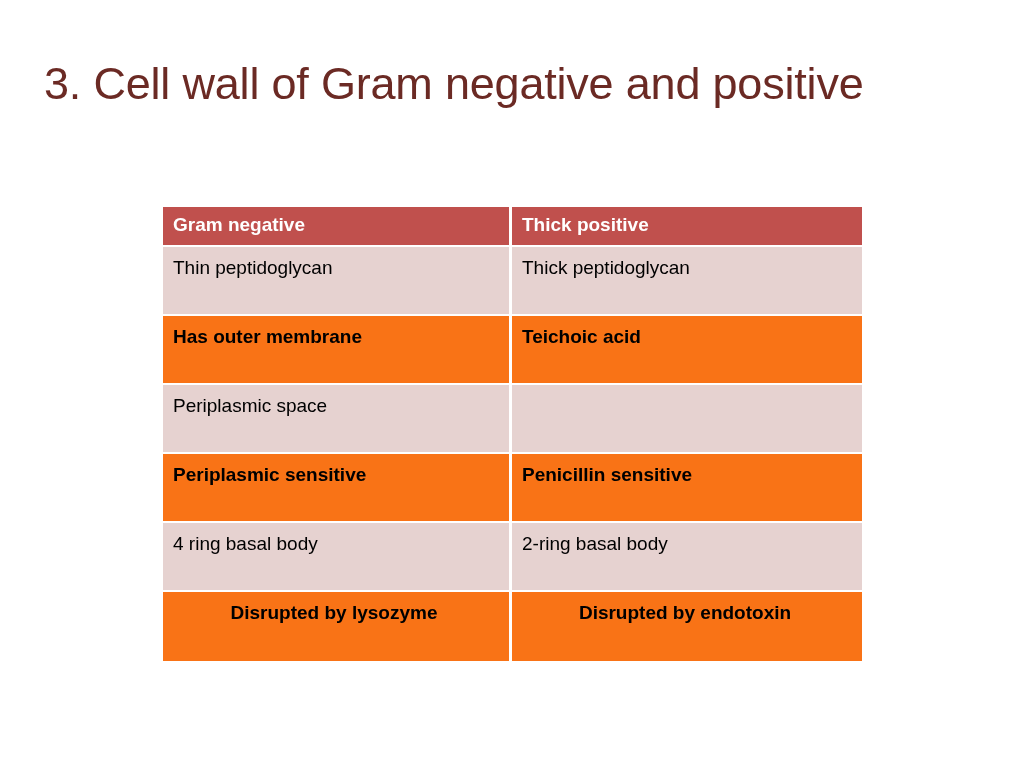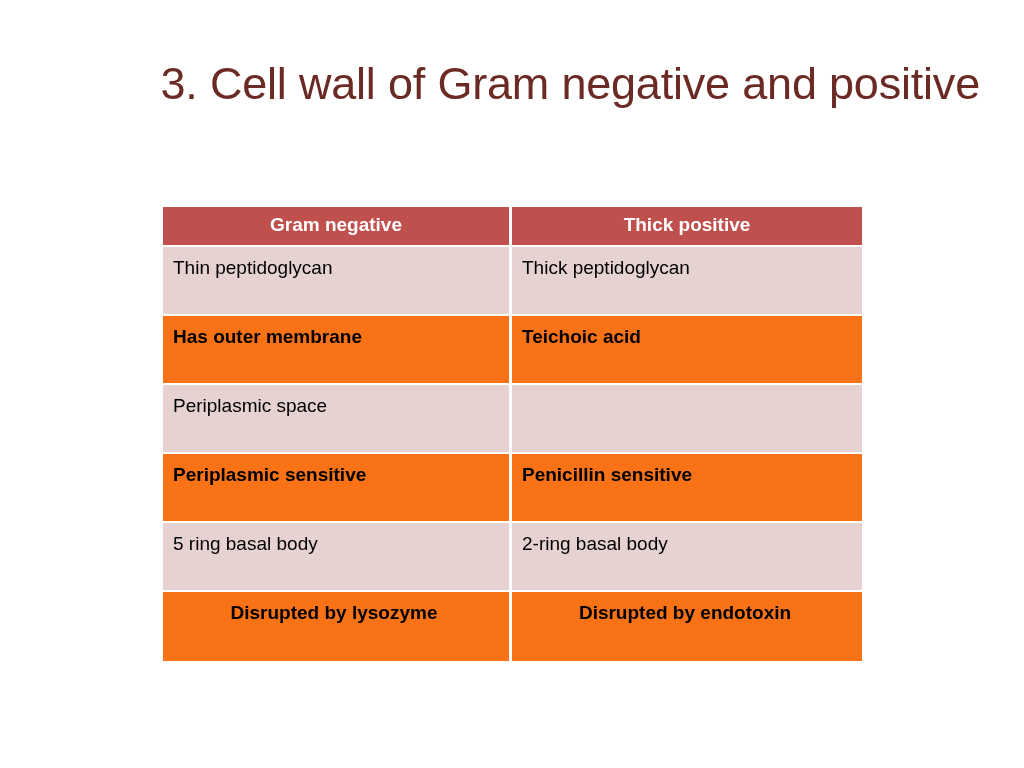--- a/index.html
+++ b/index.html
@@ -15,30 +15,29 @@
     overflow: hidden;
   }
   .slide {
     position: relative;
     width: 1024px;
     height: 768px;
     background: #ffffff;
   }
   .slide-title {
     position: absolute;
-    left: 60px;
+    left: 44px;
     top: 58px;
     width: 920px;
     font-size: 45px;
     font-weight: 400;
     line-height: 1.15;
     color: #6b2a24;
     letter-spacing: -0.2px;
     white-space: nowrap;
-    text-align: right;
   }
   .table-wrap {
     position: absolute;
     left: 163px;
     top: 207px;
     width: 699px;
     height: 455px;
   }
   table.cmp {
     width: 699px;
@@ -47,21 +46,21 @@
     table-layout: fixed;
   }
   table.cmp col.c1 { width: 349px; }
   table.cmp col.c2 { width: 350px; }
 
   table.cmp th {
     background: #c0504d;
     color: #ffffff;
     font-size: 19px;
     font-weight: bold;
-    text-align: center;
+    text-align: left;
     vertical-align: middle;
     padding: 8px 10px 9px 10px;
     height: 38px;
     box-sizing: border-box;
     border-right: 3px solid #ffffff;
     border-bottom: 2px solid #ffffff;
     line-height: 1.1;
   }
   table.cmp th:last-child { border-right: none; }
 
@@ -114,21 +113,21 @@
         </tr>
         <tr class="band-dark">
           <td>Periplasmic space</td>
           <td></td>
         </tr>
         <tr class="band-light">
           <td>Periplasmic sensitive</td>
           <td>Penicillin sensitive</td>
         </tr>
         <tr class="band-dark">
-          <td>5 ring basal body</td>
+          <td>4 ring basal body</td>
           <td>2-ring basal body</td>
         </tr>
         <tr class="band-light">
           <td>Disrupted by lysozyme</td>
           <td>Disrupted by endotoxin</td>
         </tr>
       </tbody>
     </table>
   </div>
 

